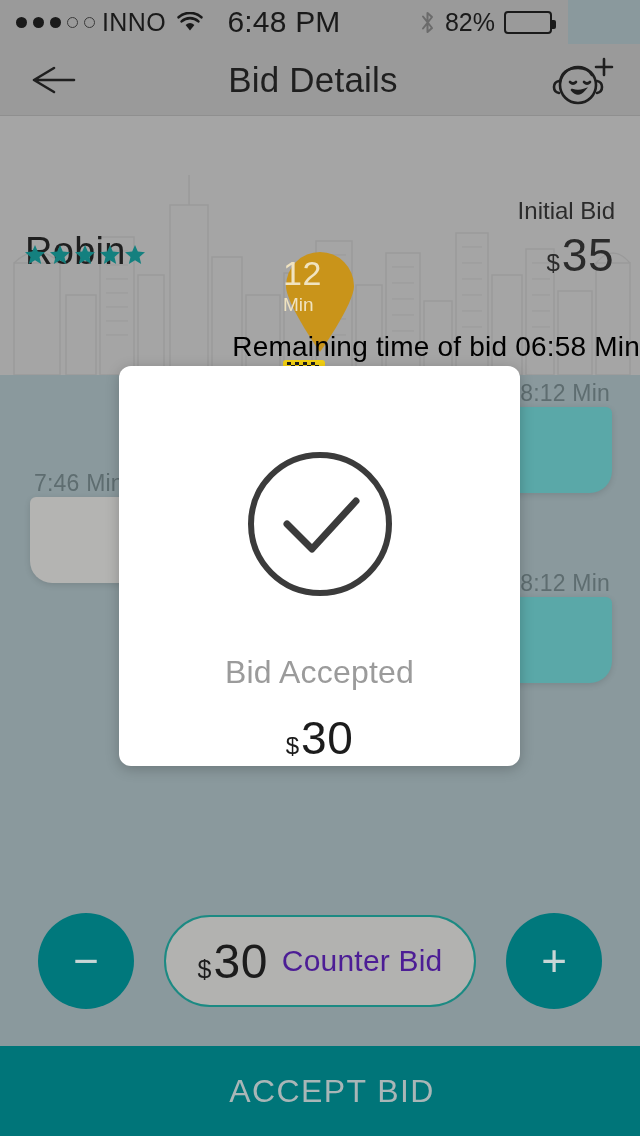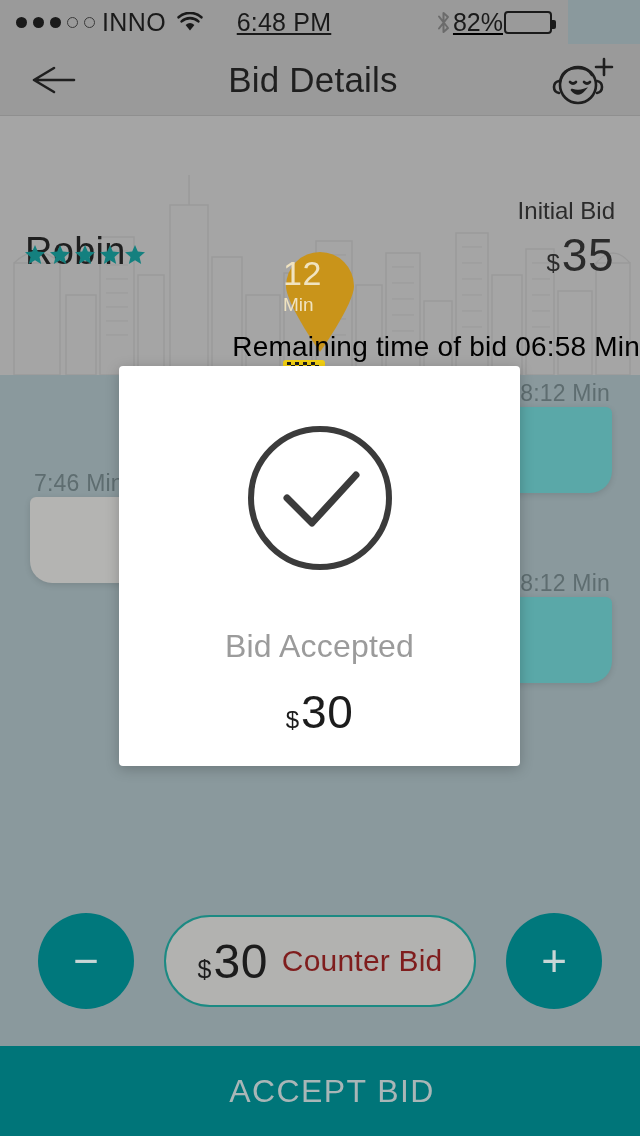--- a/index.html
+++ b/index.html
@@ -24,22 +24,22 @@
     background: #9a9a9a;
     display: flex; align-items: center;
     padding: 0 16px;
   }
   .sb-left { display: flex; align-items: center; gap: 7px; flex: 1; }
   .dots { display: flex; align-items: center; gap: 6px; }
   .dot { width: 11px; height: 11px; border-radius: 50%; background: #1a1a1a; }
   .dot.empty { background: transparent; border: 1.6px solid #3a3a3a; }
   .carrier { font-size: 25px; color: #1a1a1a; letter-spacing: .4px; line-height: 1; }
   .wifi { width: 26px; height: 20px; position: relative; margin-left: 4px; }
-  .sb-center { flex: 0 0 auto; font-size: 25px; color: #1a1a1a; letter-spacing: .2px; text-decoration: underline; }
-  .sb-right { flex: 1; display: flex; align-items: center; justify-content: flex-end; gap: 1px; text-decoration: underline; }
+  .sb-center { flex: 0 0 auto; font-size: 30px; color: #1a1a1a; letter-spacing: .2px; }
+  .sb-right { flex: 1; display: flex; align-items: center; justify-content: flex-end; gap: 9px; }
   .bt { width: 17px; height: 25px; }
   .batt-pct { font-size: 25px; color: #1a1a1a; }
   .batt {
     width: 48px; height: 23px; border: 2px solid #1a1a1a; border-radius: 4px;
     position: relative; padding: 2px;
   }
   .batt::after {
     content: ""; position: absolute; right: -6px; top: 7px;
     width: 4px; height: 9px; background: #1a1a1a; border-radius: 0 2px 2px 0;
   }
@@ -130,25 +130,25 @@
     background: #5aa8a8;
     border-radius: 6px 6px 22px 6px;
     color: #0c4f49;
     box-shadow: 0 2px 6px rgba(0,0,0,.12);
   }
 
   
   .modal {
     position: absolute; left: 119px; top: 366px;
     width: 401px; height: 400px;
-    background: #fff; border-radius: 4px;
+    background: #fff; border-radius: 12px;
     box-shadow: 0 3px 14px rgba(0,0,0,.22);
     display: flex; flex-direction: column;
     align-items: center; justify-content: flex-start;
-    padding-top: 58px;
+    padding-top: 84px;
   }
   .check-wrap { width: 148px; height: 148px; }
   .modal-title {
     margin-top: 56px; font-size: 32px; color: #9b9b9b; letter-spacing: .2px;
   }
   .modal-amt { margin-top: 20px; display: flex; align-items: baseline; color: #1c1c1c; }
   .modal-amt .cur { font-size: 24px; margin-right: 2px; }
   .modal-amt .val { font-size: 46px; font-weight: 400; letter-spacing: .5px; }
 
   
@@ -165,21 +165,21 @@
   .round-btn .glyph { color: #c9d6d6; font-size: 44px; line-height: 1; font-weight: 300; }
   .counter-pill {
     width: 312px; height: 92px; border-radius: 46px;
     background: #b2b2b0; border: 2px solid #1c8a83;
     display: flex; align-items: center; justify-content: center; gap: 14px;
     cursor: pointer;
   }
   .counter-amt { display: flex; align-items: baseline; color: #1c1c1c; }
   .counter-amt .cur { font-size: 25px; margin-right: 2px; }
   .counter-amt .val { font-size: 48px; font-weight: 400; letter-spacing: .5px; }
-  .counter-label { font-size: 30px; color: #7f1d1d; letter-spacing: .2px; }
+  .counter-label { font-size: 30px; color: #4c1d95; letter-spacing: .2px; }
 
   
   .accept-bar {
     position: absolute; left: 0; bottom: 0; width: 640px; height: 90px;
     background: #007579;
     display: flex; align-items: center; justify-content: center;
     cursor: pointer;
   }
   .accept-text {
     font-size: 32px; color: #a9b6b7; letter-spacing: 1.4px; margin-left: 24px;

